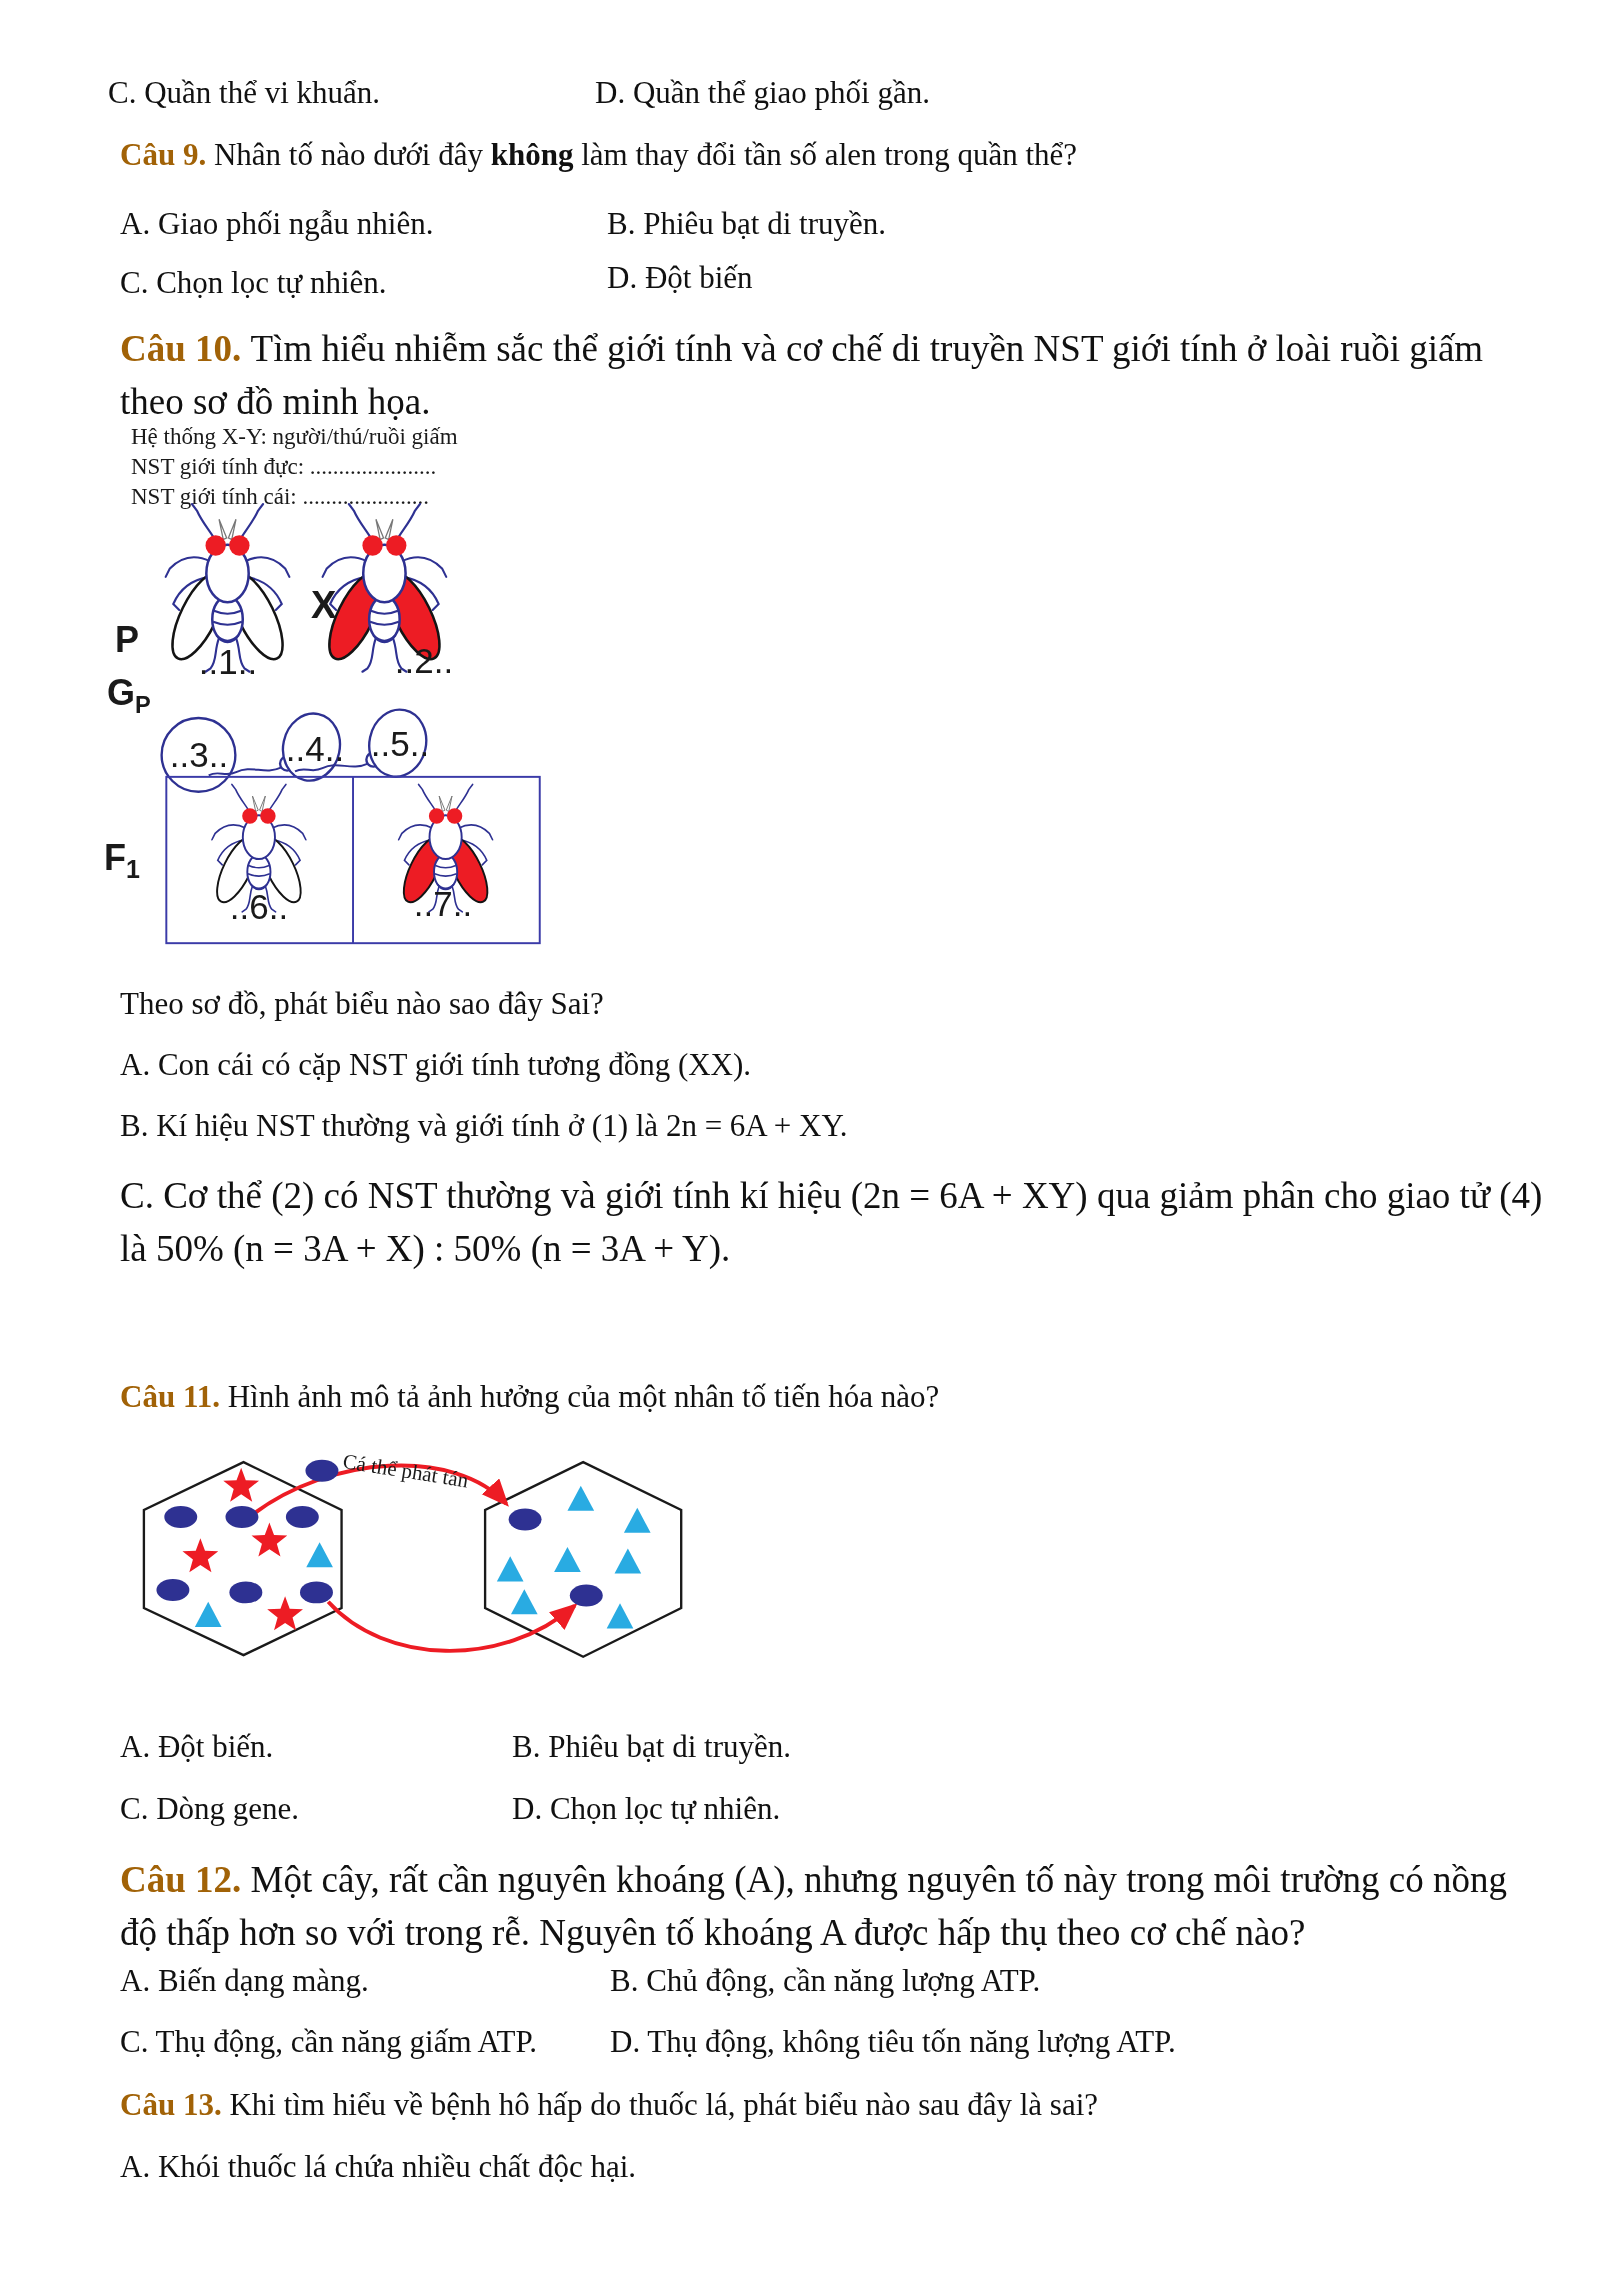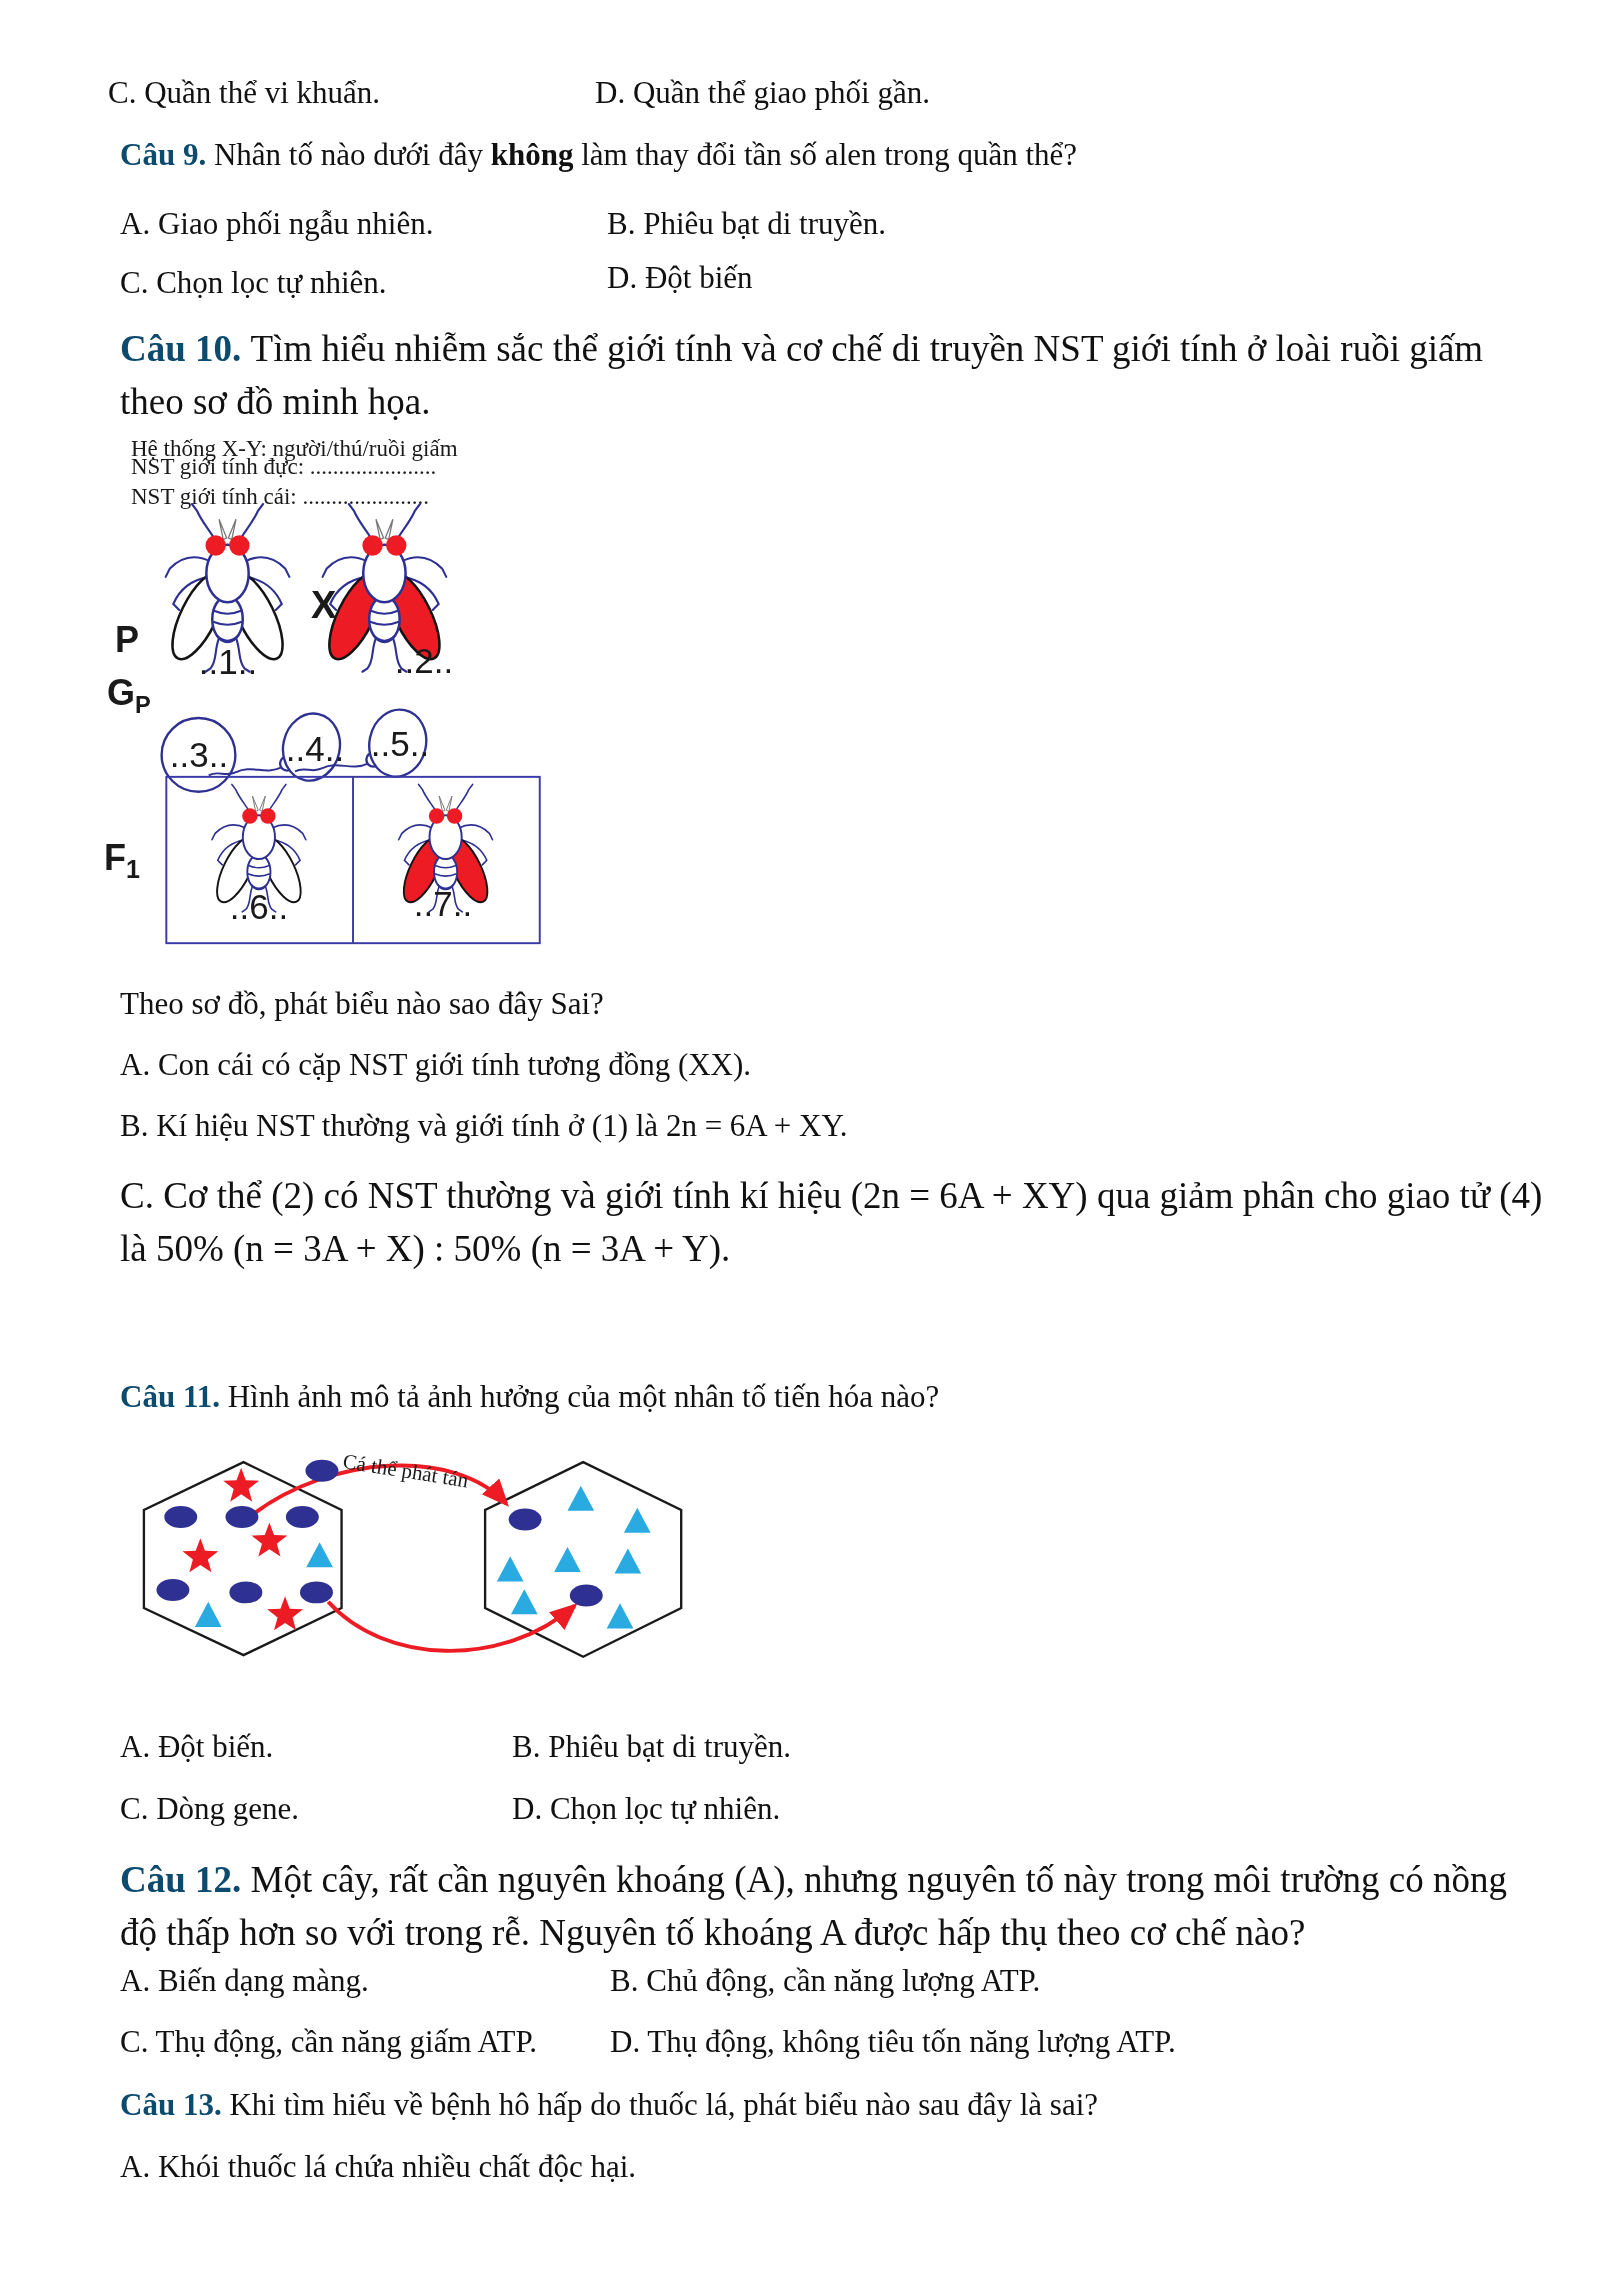--- a/index.html
+++ b/index.html
@@ -1,20 +1,20 @@
 <!DOCTYPE html>
 <html style="font-size:12.6px"><head>
 <meta charset="utf-8">
 <style>
   html,body{margin:0;padding:0;background:#fff;}
   .page{position:relative;width:1623px;height:2295px;background:#fff;overflow:hidden;
         font-family:"Liberation Serif",serif;color:#111;}
   .line{position:absolute;white-space:nowrap;font-size:31px;}
   .para{position:absolute;font-size:37px;line-height:1.42;width:1425px;}
-  .qlabel{color:#0c4a6e;font-weight:bold;}
+  .qlabel{color:#a16207;font-weight:bold;}
   .b{font-weight:bold;}
   .dhead{position:absolute;white-space:nowrap;font-size:23px;color:#1a1a1a;}
   .dlabel{position:absolute;font-family:"Liberation Sans",sans-serif;font-weight:bold;color:#1a1a1a;white-space:nowrap;}
   .dnum{position:absolute;font-family:"Liberation Sans",sans-serif;font-size:35px;color:#1a1a1a;text-align:center;}
   .rot-label{position:absolute;font-size:21px;color:#1a1a1a;transform:rotate(9deg);transform-origin:left top;white-space:nowrap;}
   svg{position:absolute;}
   .leg{fill:none;stroke:#2e3192;stroke-width:2.5;stroke-linecap:round;}
   .bodypart{fill:#ffffff;stroke:#2e3192;stroke-width:3;}
   .band{fill:none;stroke:#2e3192;stroke-width:2.5;}
   .wing{fill:var(--wing,#ffffff);stroke:#141414;stroke-width:3;}
@@ -34,21 +34,21 @@
   <span class="line" style="left:120px;top:206px">A. Giao phối ngẫu nhiên.</span>
   <span class="line" style="left:607px;top:206px">B. Phiêu bạt di truyền.</span>
   <span class="line" style="left:120px;top:265px">C. Chọn lọc tự nhiên.</span>
   <span class="line" style="left:607px;top:260px">D. Đột biến</span>
 
   <div class="para" style="left:120px;top:323px">
     <span class="qlabel">Câu 10. </span>
     <span>Tìm hiểu nhiễm sắc thể giới tính và cơ chế di truyền NST giới tính ở loài ruồi giấm theo sơ đồ minh họa.</span>
   </div>
 
-  <span class="dhead" style="left:131px;top:436px">Hệ thống X-Y: người/thú/ruồi giấm</span>
+  <span class="dhead" style="left:131px;top:424px">Hệ thống X-Y: người/thú/ruồi giấm</span>
   <span class="dhead" style="left:131px;top:454px">NST giới tính đực: ......................</span>
   <span class="dhead" style="left:131px;top:484px">NST giới tính cái: ......................</span>
 
   <svg style="left:102px;top:416px" width="455" height="557" viewBox="0 0 580 710">
     <defs>
       <g id="fly">
         <path class="leg" d="M -20,-30 C -40,-40 -55,-35 -68,-22 l -5,10"></path>
         <path class="leg" d="M 20,-30 C 40,-40 55,-35 68,-22 l 5,10"></path>
         <path class="leg" d="M -22,-12 C -45,-8 -58,6 -64,20 l 7,7"></path>
         <path class="leg" d="M 22,-12 C 45,-8 58,6 64,20 l -7,7"></path>

